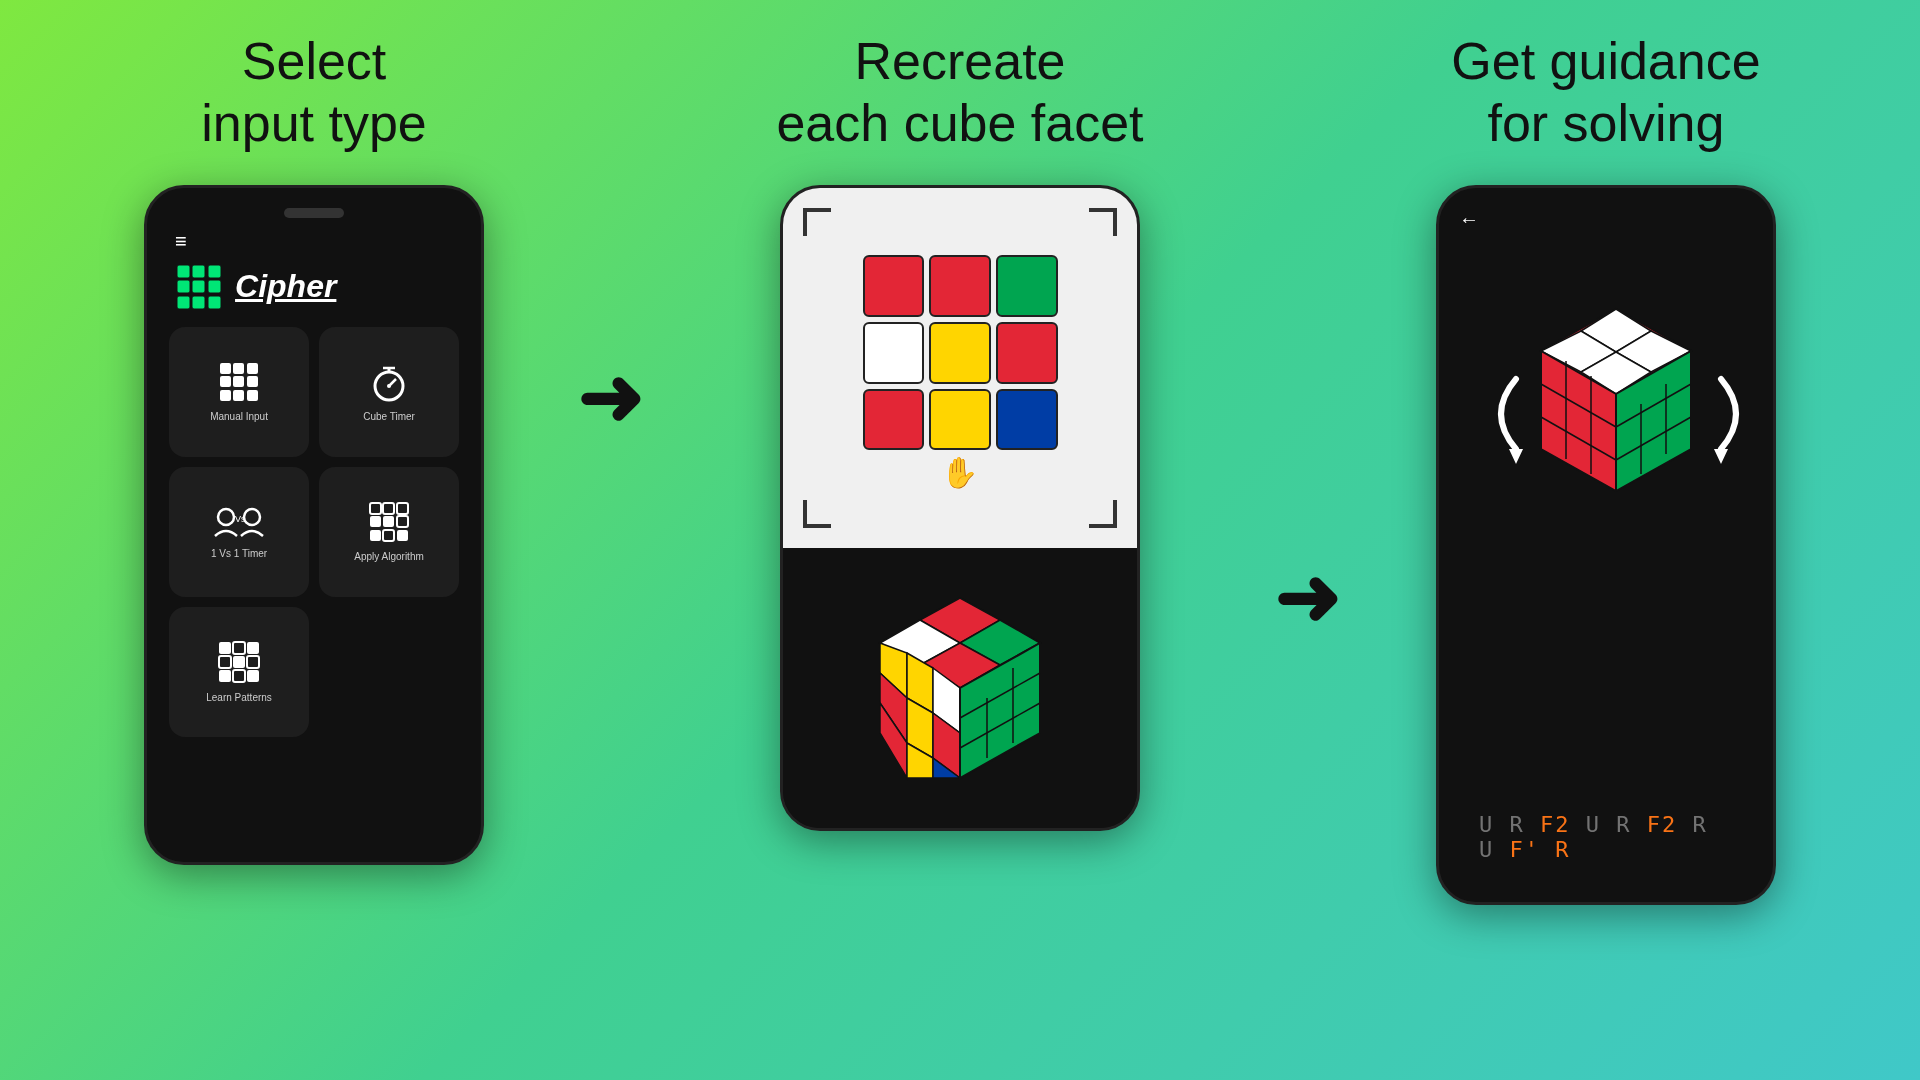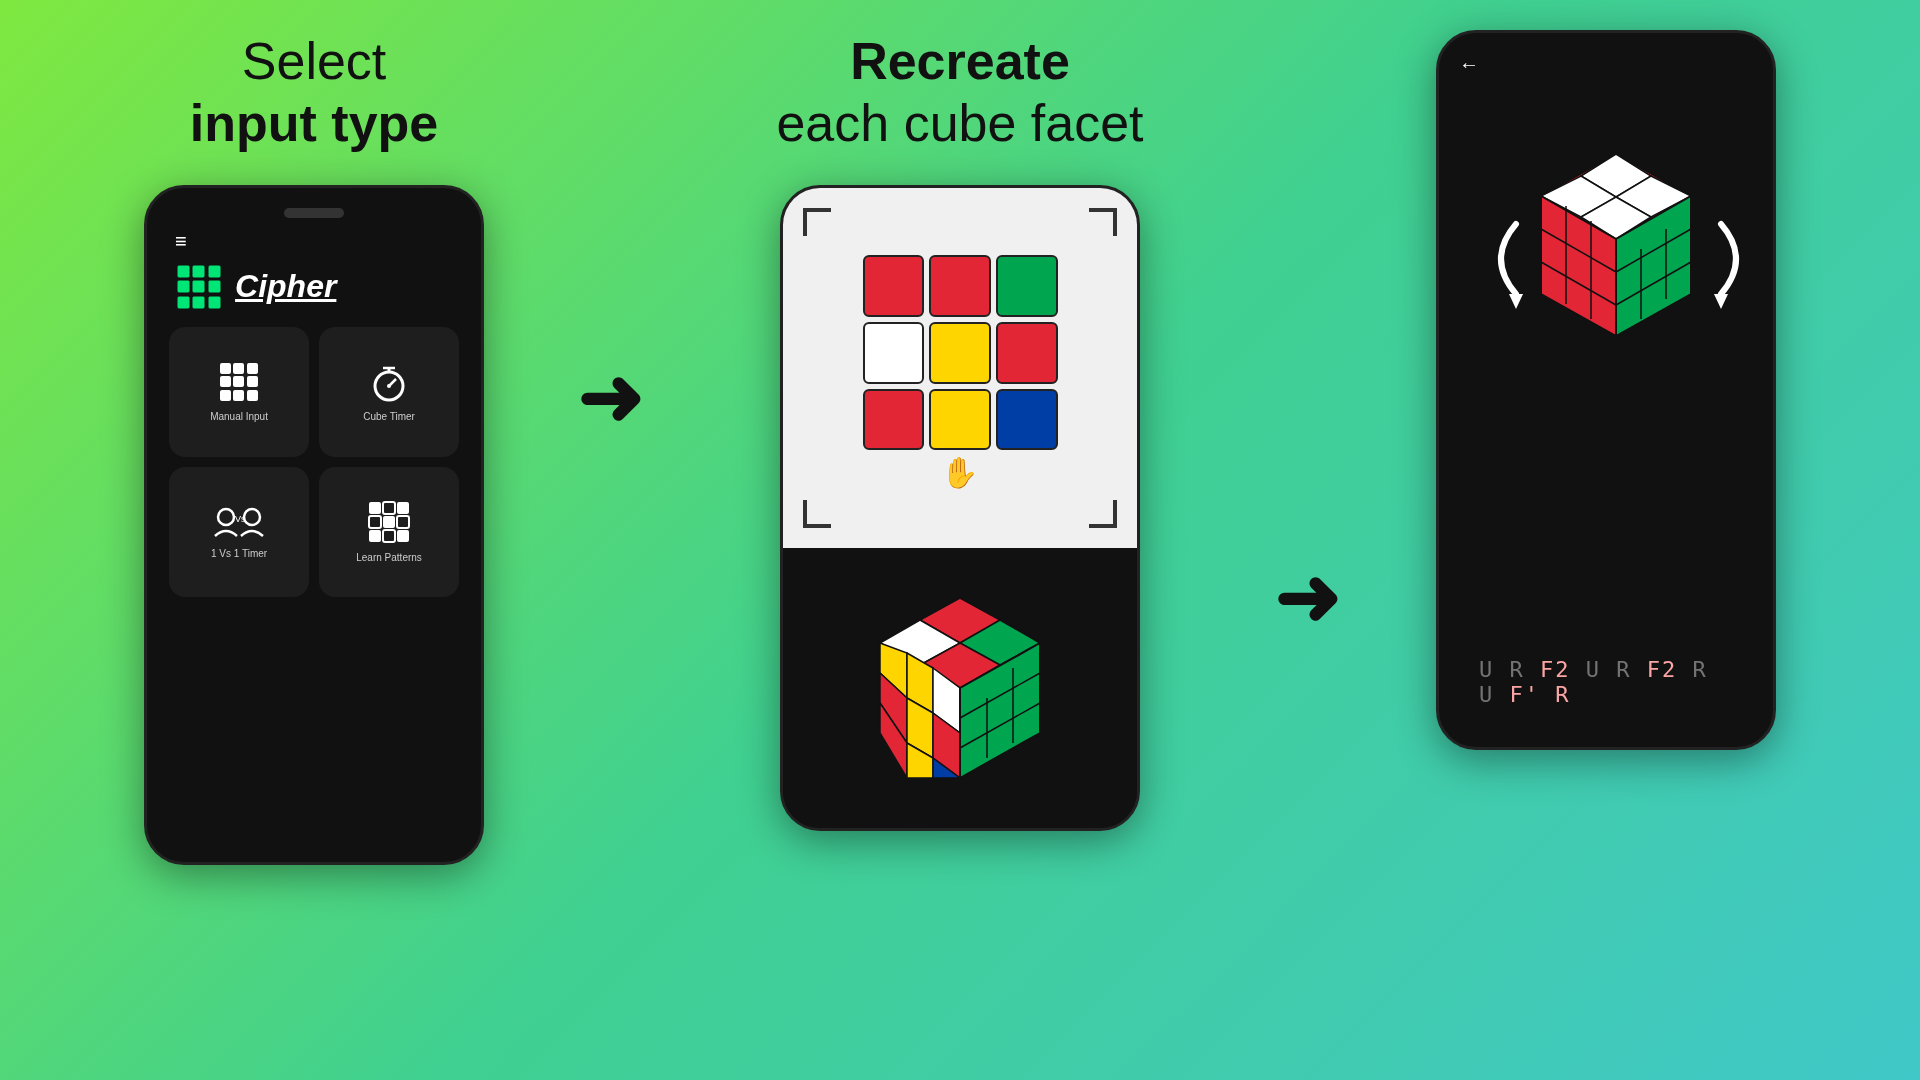--- a/index.html
+++ b/index.html
@@ -38,21 +38,21 @@
     .column-title {
       font-size: 52px;
       font-weight: 400;
       color: #111;
       text-align: center;
       line-height: 1.2;
       margin-bottom: 30px;
     }
 
     .column-title strong {
-      font-weight: 700;
+      font-weight: 400;
       text-align: right;
     }
 
     
     .phone-frame {
       background: #111;
       border-radius: 40px;
       padding: 20px 18px;
       width: 340px;
       min-height: 680px;
@@ -237,21 +237,21 @@
       justify-content: center;
       font-size: 70px;
       color: #111;
       font-weight: 900;
       padding: 0 10px;
       margin-top: 300px;
     }
 
     
     .algo-green { color: #737373; }
-    .algo-white { color: #fca5a5; text-align: right; }
+    .algo-white { color: #f97316; text-align: right; }
 
     
     .app-cube-svg {
       width: 48px;
       height: 48px;
     }
   </style>
 </head>
 <body>
 
@@ -319,20 +319,35 @@
             <circle cx="13" cy="13" r="8" fill="none" stroke="white" stroke-width="2.5"></circle>
             <path d="M2 32 Q13 22 24 32" stroke="white" stroke-width="2.5" fill="none"></path>
             <circle cx="39" cy="13" r="8" fill="none" stroke="white" stroke-width="2.5"></circle>
             <path d="M28 32 Q39 22 50 32" stroke="white" stroke-width="2.5" fill="none"></path>
             <text x="22" y="18" font-size="9" fill="white" font-family="Arial">Vs</text>
           </svg>
           <span class="grid-btn-label">1 Vs 1
 Timer</span>
         </div>
 
+        <div class="grid-btn">
+          <svg width="42" height="42" viewBox="0 0 42 42" fill="none">
+            <rect x="2" y="2" width="11" height="11" rx="2" fill="none" stroke="white" stroke-width="2"></rect>
+            <rect x="15" y="2" width="11" height="11" rx="2" fill="none" stroke="white" stroke-width="2"></rect>
+            <rect x="29" y="2" width="11" height="11" rx="2" fill="none" stroke="white" stroke-width="2"></rect>
+            <rect x="2" y="15" width="11" height="11" rx="2" fill="white"></rect>
+            <rect x="15" y="15" width="11" height="11" rx="2" fill="white"></rect>
+            <rect x="29" y="15" width="11" height="11" rx="2" fill="none" stroke="white" stroke-width="2"></rect>
+            <rect x="2" y="29" width="11" height="11" rx="2" fill="white"></rect>
+            <rect x="15" y="29" width="11" height="11" rx="2" fill="none" stroke="white" stroke-width="2"></rect>
+            <rect x="29" y="29" width="11" height="11" rx="2" fill="white"></rect>
+            <text x="5" y="-2" font-size="7" fill="white" font-family="monospace">U R' L</text>
+          </svg>
+          <span class="grid-btn-label">Apply Algorithm</span>
+        </div>
 
         <div class="grid-btn">
           <svg width="44" height="44" viewBox="0 0 44 44" fill="none">
             <rect x="2" y="2" width="12" height="12" rx="2" fill="white"></rect>
             <rect x="16" y="2" width="12" height="12" rx="2" fill="none" stroke="white" stroke-width="2"></rect>
             <rect x="30" y="2" width="12" height="12" rx="2" fill="white"></rect>
             <rect x="2" y="16" width="12" height="12" rx="2" fill="none" stroke="white" stroke-width="2"></rect>
             <rect x="16" y="16" width="12" height="12" rx="2" fill="white"></rect>
             <rect x="30" y="16" width="12" height="12" rx="2" fill="none" stroke="white" stroke-width="2"></rect>
             <rect x="2" y="30" width="12" height="12" rx="2" fill="white"></rect>
@@ -420,20 +435,23 @@
           <line x1="137" y1="120" x2="137" y2="180" stroke="#111" stroke-width="1.5"></line>
           <line x1="163" y1="90" x2="163" y2="165" stroke="#111" stroke-width="1.5"></line>
         </svg>
       </div>
     </div>
   </div>
 
   <div class="section-arrow" style="font-size:80px; color:#111; font-weight:900; margin-top:520px;">➜</div>
 
   <div class="column">
+    <div class="column-title">
+      Get guidance<br><strong>for solving</strong>
+    </div>
 
     <div class="third-phone">
       <div class="third-phone-top">
         <span class="back-arrow">←</span>
       </div>
 
       <div class="third-phone-content">
 
         <div class="cube-svg-container">
           <svg width="280" height="270" viewBox="0 0 280 270">

